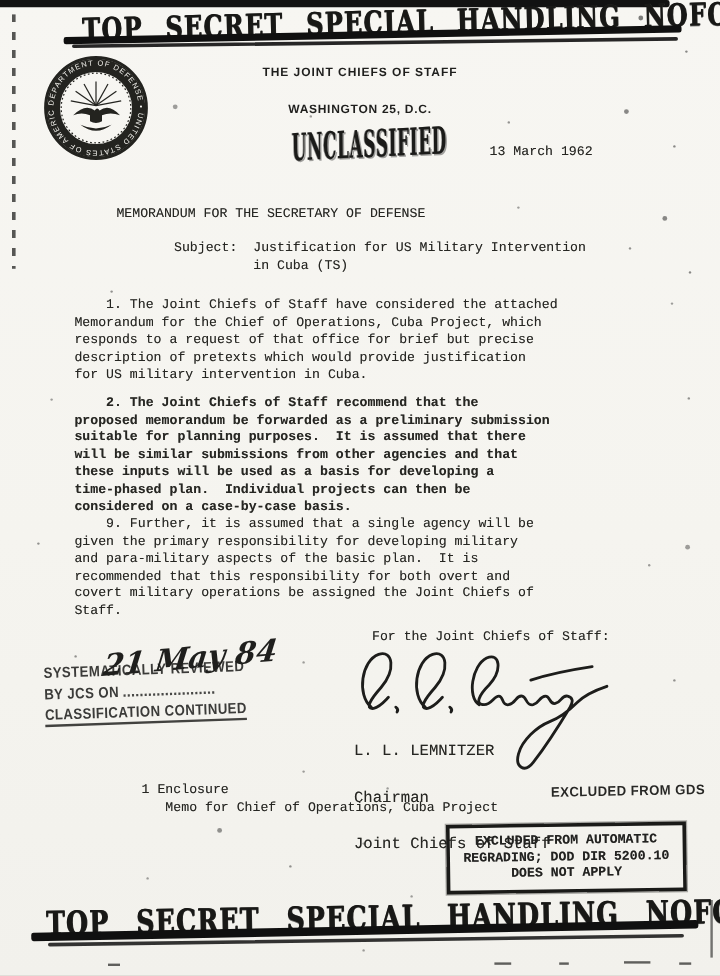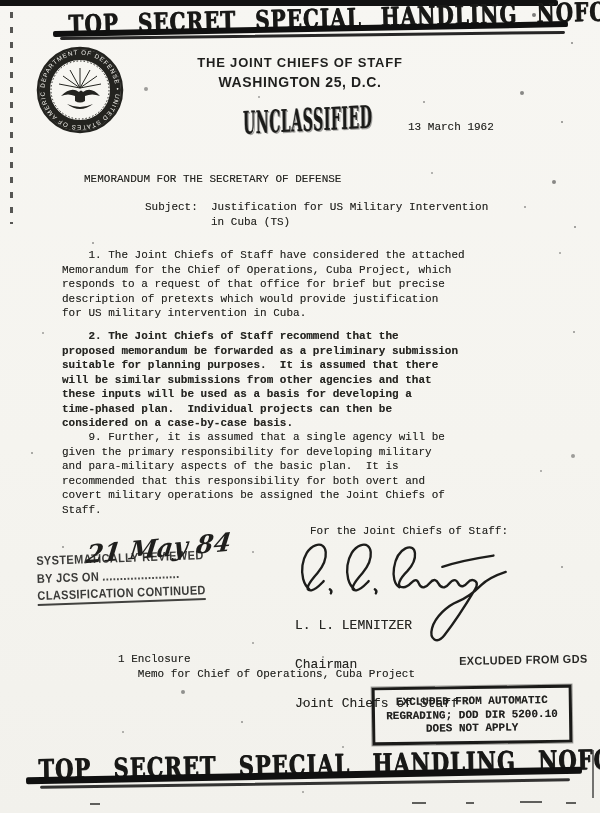--- a/index.html
+++ b/index.html
@@ -46,35 +46,35 @@
     transform:rotate(-1deg) scaleY(1.3);transform-origin:left top;}
   .strike{background:#101010;border-radius:2px;}
   .strike-t1{left:53px;top:26px;width:515px;height:6px;transform:rotate(-1.1deg);}
   .strike-t2{left:60px;top:34px;width:505px;height:3px;transform:rotate(-0.7deg);opacity:.9;}
   .strike-b1{left:26px;top:772px;width:556px;height:7px;transform:rotate(-1.1deg);}
   .strike-b2{left:40px;top:782px;width:530px;height:3px;transform:rotate(-0.8deg);opacity:.85;}
 
   
   .letterhead{left:170px;top:55px;width:260px;text-align:center;
     font-family:"Liberation Sans","DejaVu Sans",sans-serif;color:#1f1f1d;}
-  .letterhead .l1{font-size:13px;font-weight:bold;letter-spacing:0.8px;}
-  .letterhead .l2{font-size:14px;font-weight:bold;letter-spacing:0.6px;margin-top:4px;}
+  .letterhead .l1{font-size:10px;font-weight:bold;letter-spacing:0.8px;}
+  .letterhead .l2{font-size:10px;font-weight:bold;letter-spacing:0.6px;margin-top:20px;}
 
   
   .unclassified{left:243px;top:105px;font-family:"DejaVu Serif","Liberation Serif",serif;
     font-weight:bold;font-size:25px;color:#1b1b19;white-space:nowrap;
     transform:scale(0.56,1.25) rotate(-1.2deg);transform-origin:left top;
     text-shadow:2px 1px 0 rgba(30,30,30,.4), -1px 0 0 rgba(30,30,30,.5);
     letter-spacing:1px;}
   .date{left:408px;top:120px;font-size:13px;}
 
   
   .tw{font-size:11px;line-height:14.5px;white-space:pre;color:#262622;
     text-shadow:0 0 0.5px rgba(20,20,20,.4);}
-  .memo-heading{left:84px;top:172px;}
+  .memo-heading{left:97px;top:172px;}
   .subject{left:145px;top:200px;}
   .para1{left:62px;top:248px;}
   .para2{left:62px;top:329px;font-weight:bold;}
   .para3{left:62px;top:430px;}
   .closing{left:310px;top:524px;}
 
   
   .review-stamp{left:36px;top:554px;transform:rotate(-2deg);transform-origin:left top;
     font-family:"Liberation Sans","DejaVu Sans",sans-serif;font-weight:bold;
     color:#2c2c2a;opacity:.92;}

